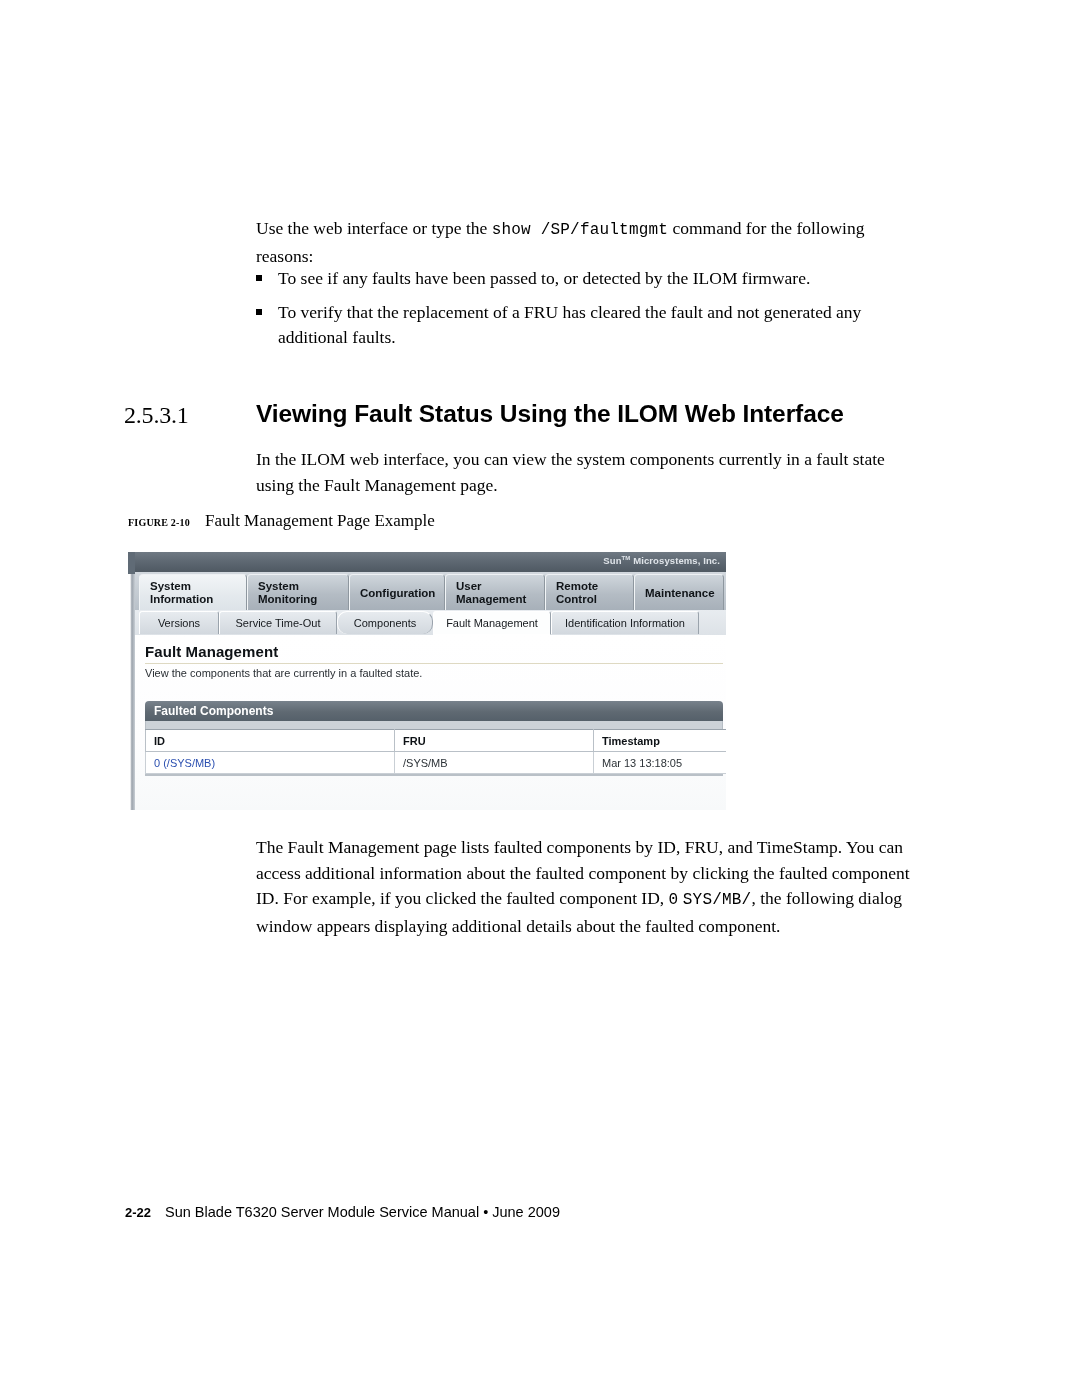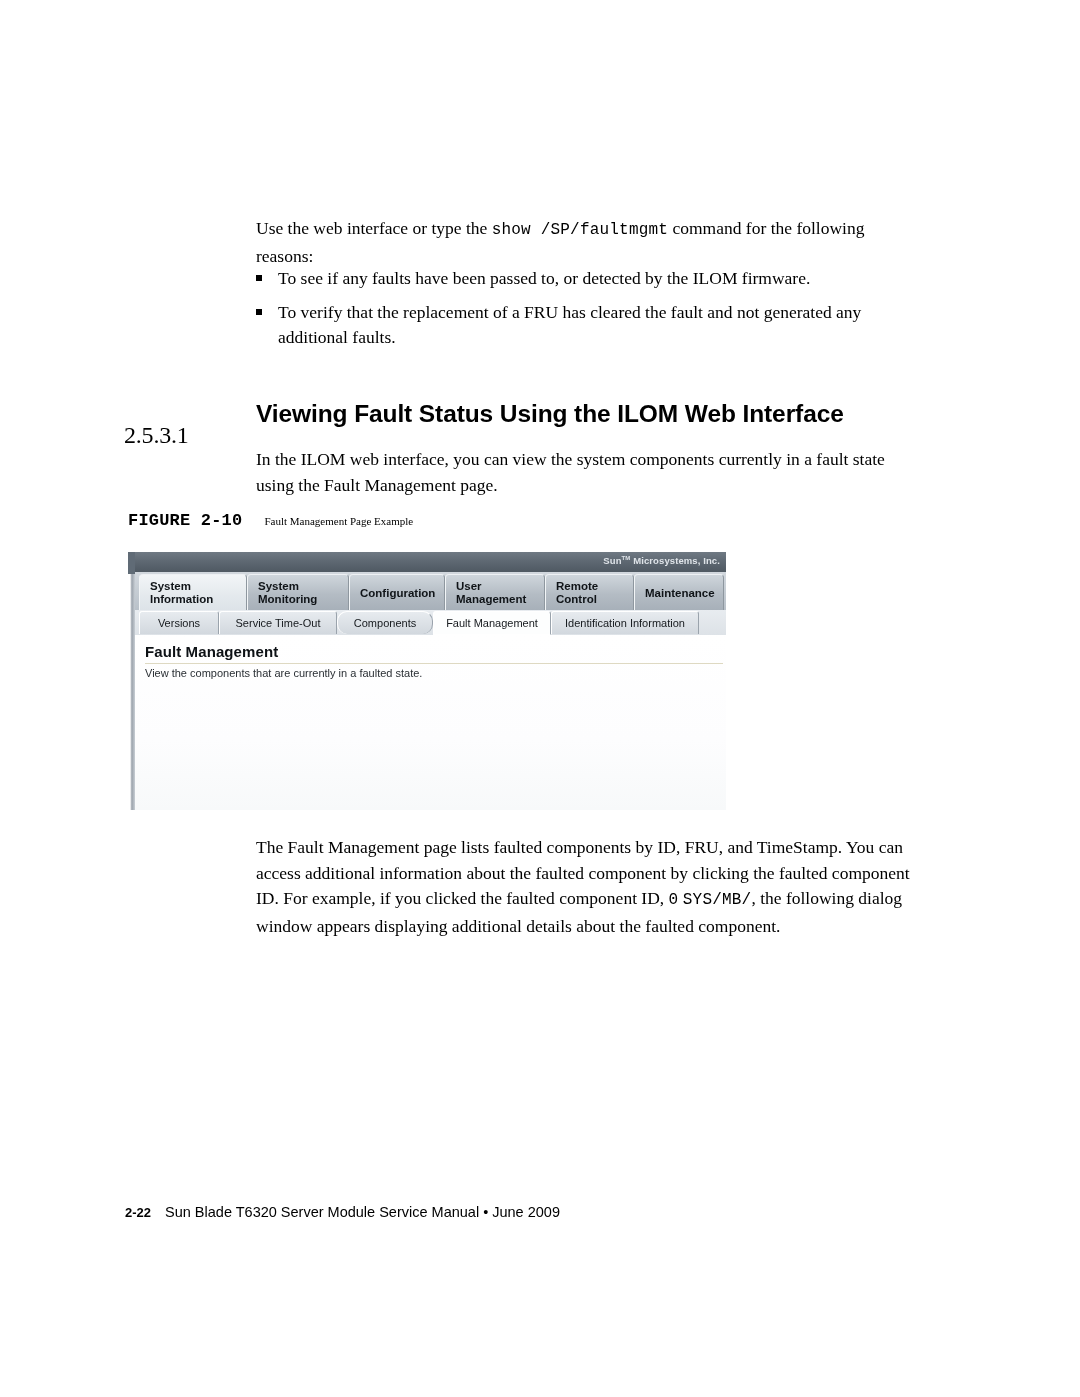--- a/index.html
+++ b/index.html
@@ -69,49 +69,48 @@
   }
 
   
   .sec-num {
     position: absolute;
     left: 124px;
     top: 402px;
     font-family: "Liberation Serif", serif;
     font-size: 24px;
     letter-spacing: -0.2px;
-    margin-top: 20px;
   }
   .sec-title {
     position: absolute;
     left: 256px;
     top: 400px;
     font-family: "Liberation Sans", sans-serif;
     font-size: 24.5px;
     font-weight: bold;
     letter-spacing: -0.1px;
   }
 
   
   .fig-caption {
     position: absolute;
     left: 128px;
     top: 511px;
     white-space: nowrap;
   }
   .fig-label {
-    font-family: Liberation Mono, monospace;
-    font-size: 17px;
+    font-family: Liberation Serif, serif;
+    font-size: 10px;
     font-weight: bold;
     letter-spacing: 0.2px;
   }
   .fig-text {
     font-family: "Liberation Serif", serif;
-    font-size: 11px;
-    margin-left: 22px;
+    font-size: 17px;
+    margin-left: 15px;
   }
 
   
   .ilom {
     position: absolute;
     left: 128px;
     top: 552px;
     width: 598px;
     height: 258px;
     background: #ffffff;
@@ -403,20 +402,41 @@
       <div class="tab2" style="left:202px;width:96px;border-radius:10px;">Components</div>
       <div class="tab2 active" style="left:298px;width:118px;">Fault Management</div>
       <div class="tab2" style="left:416px;width:148px;">Identification Information</div>
     </div>
 
     <div class="ilom-body">
       <div class="fm-title">Fault Management</div>
       <div class="fm-rule"></div>
       <div class="fm-desc">View the components that are currently in a faulted state.</div>
 
+      <div class="panel">
+        <div class="panel-head">Faulted Components</div>
+        <div class="panel-sub"></div>
+        <table class="fault">
+          <thead>
+            <tr>
+              <th style="width:240px;">ID</th>
+              <th style="width:190px;">FRU</th>
+              <th style="width:148px;">Timestamp</th>
+            </tr>
+          </thead>
+          <tbody>
+            <tr>
+              <td class="idcell"><a href="#">0 (/SYS/MB)</a></td>
+              <td>/SYS/MB</td>
+              <td>Mar 13 13:18:05</td>
+            </tr>
+          </tbody>
+        </table>
+        <div class="panel-foot"></div>
+      </div>
     </div>
   </div>
 
   <div class="text-col" style="top:835px; width:668px;">
     <p class="body">
       <span>The Fault Management page lists faulted components by ID, FRU, and TimeStamp.</span>
       <span>You can access additional information about the faulted component by clicking the</span>
       <span>faulted component ID. For example, if you clicked the faulted component ID, </span><code class="mono">0</code>
       <code class="mono">SYS/MB/</code><span>, the following dialog window appears displaying additional details about</span>
       <span>the faulted component.</span>

